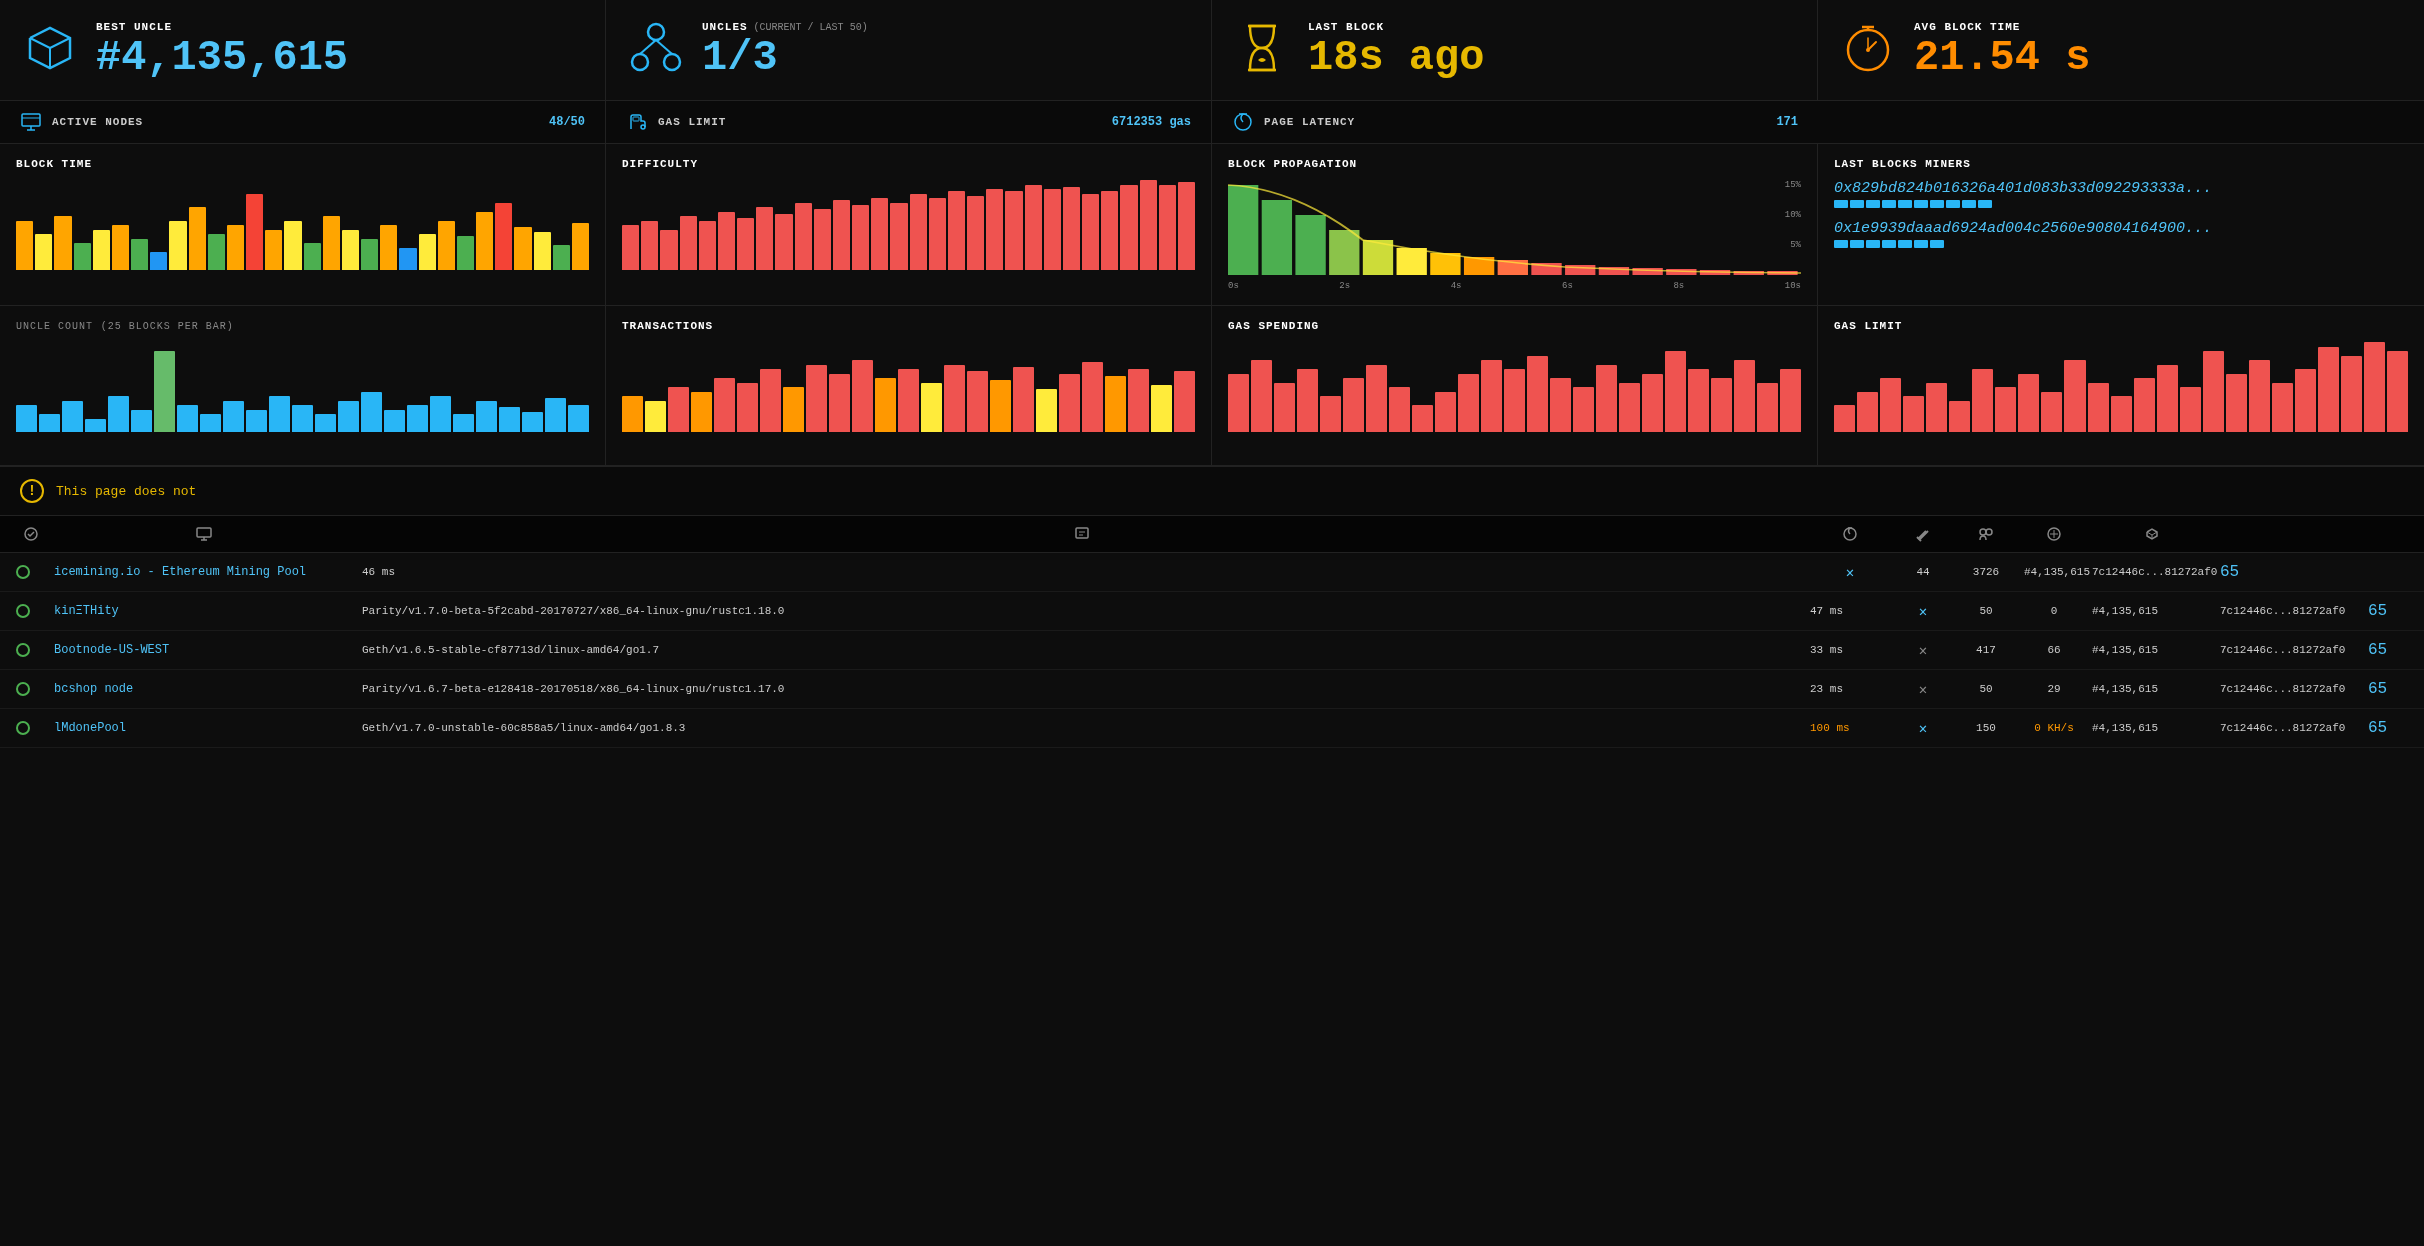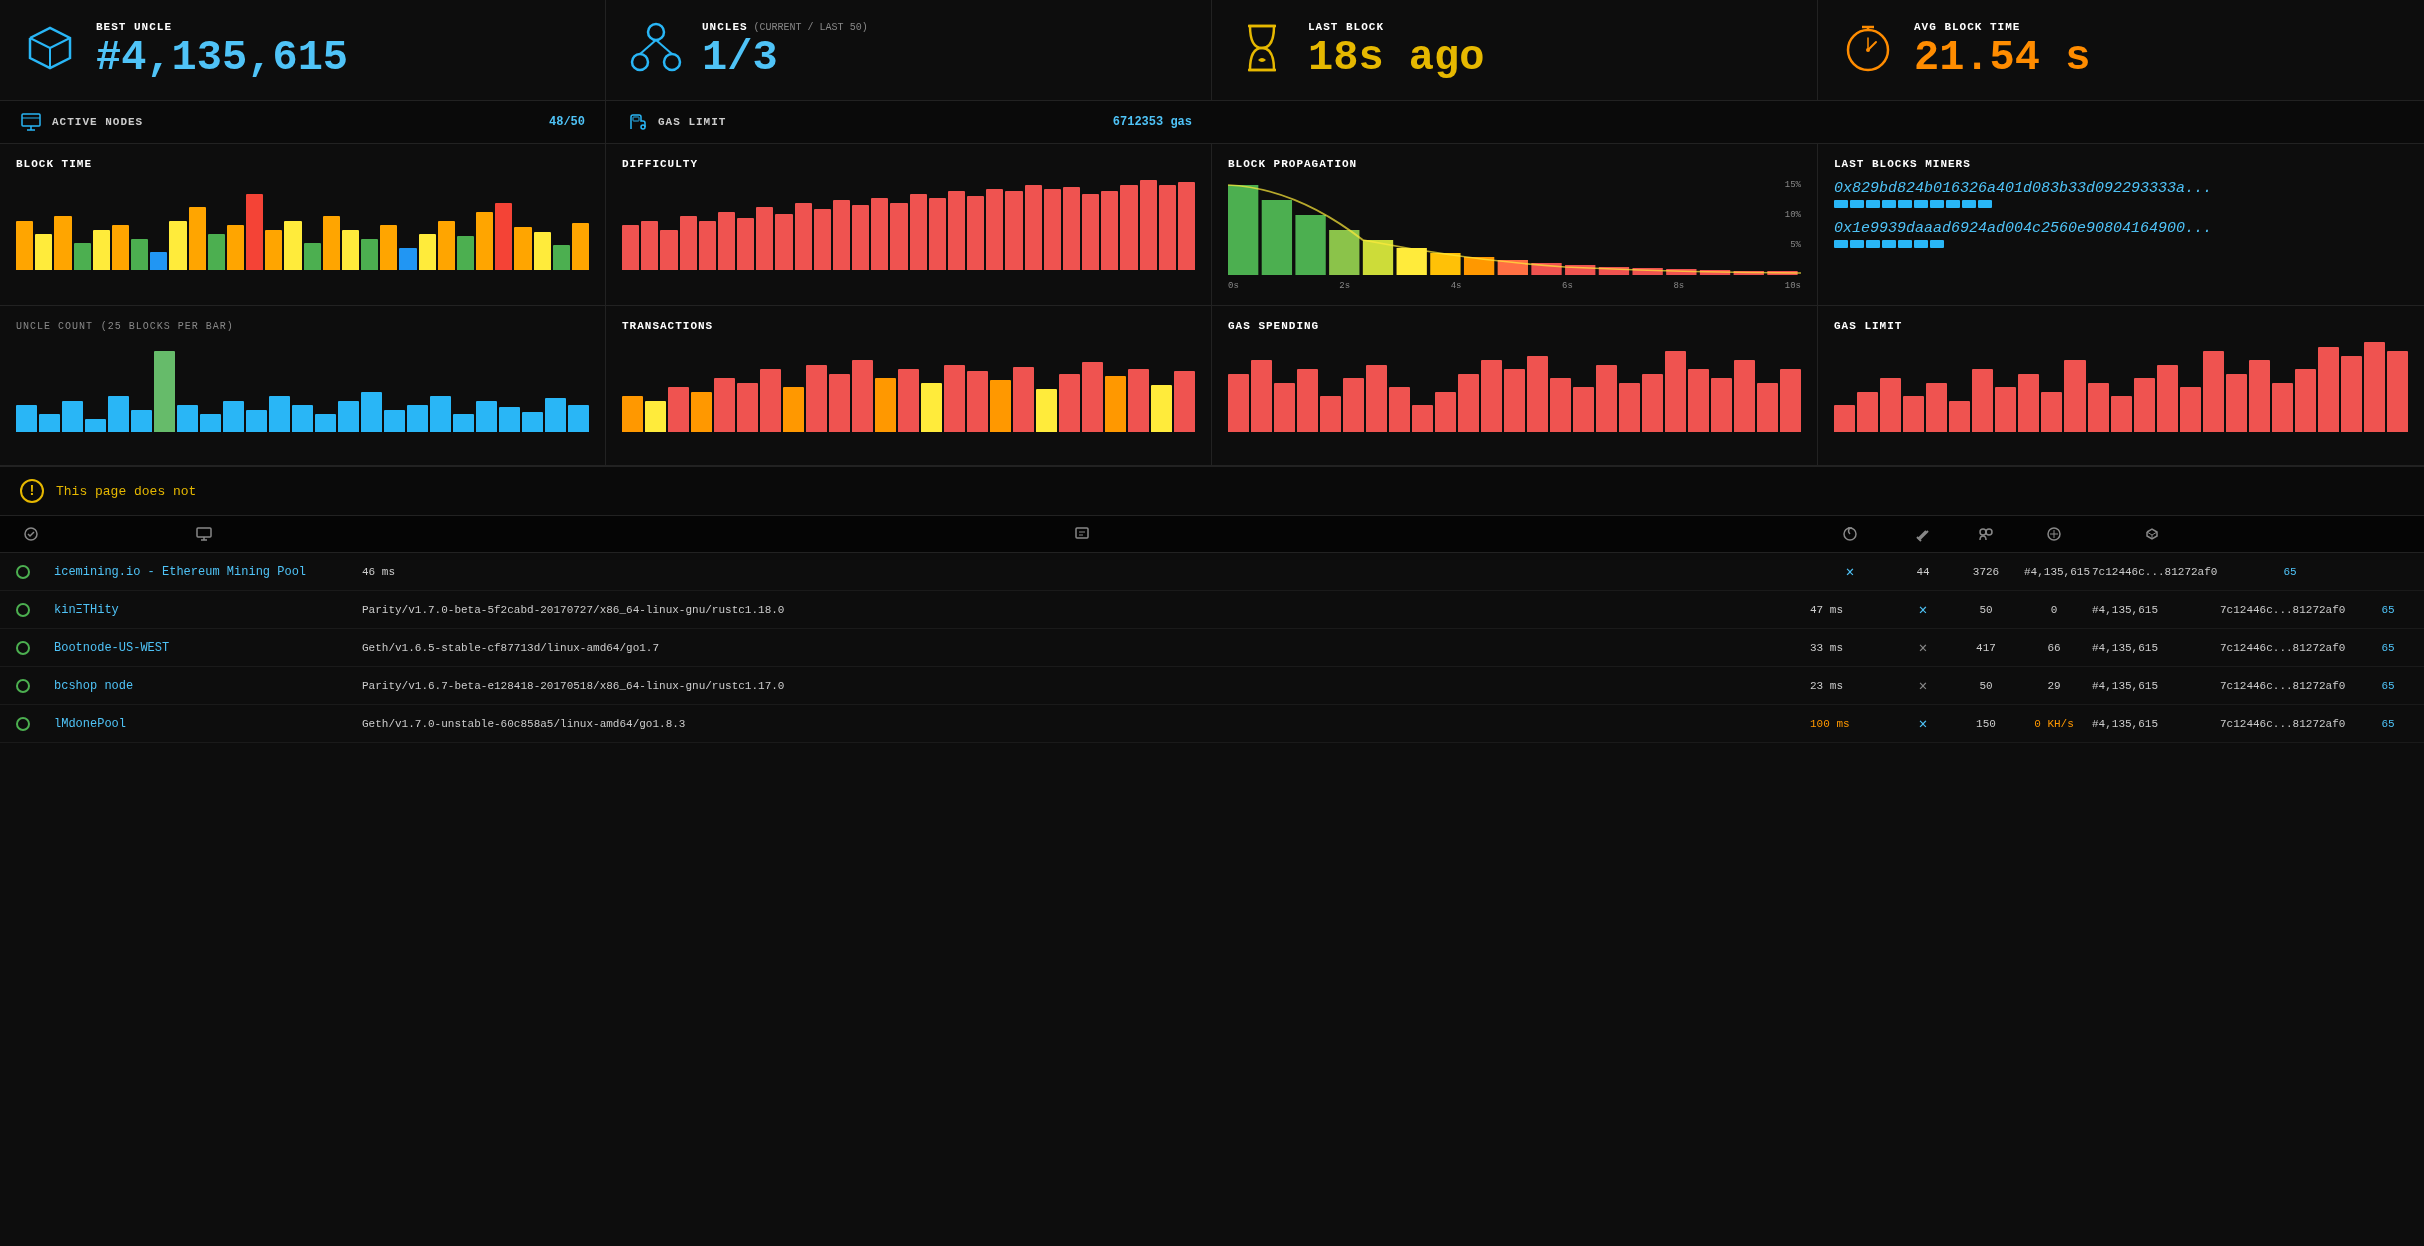--- a/index.html
+++ b/index.html
@@ -256,22 +256,22 @@
     .node-block {
       color: #ccc;
       font-size: 11px;
     }
     .node-hash {
       color: #ccc;
       font-size: 11px;
     }
     .node-num {
       color: #4fc3f7;
-      font-size: 11px;
-      text-align: center;
+      font-size: 16px;
+      text-align: left;
     }
     .mining-icon {
       color: #888;
       font-size: 14px;
       text-align: center;
     }
     .mining-icon.active { color: #4fc3f7; }
   </style>
 </head>
 <body>
@@ -358,20 +358,29 @@
     <div class="sec-value">48/50</div>
   </div>
   <div class="sec-stat">
     <svg width="22" height="22" viewBox="0 0 22 22" fill="none">
       <path d="M5,18 L5,6 Q5,4 7,4 L13,4 Q15,4 15,6 L15,10 L17,10 Q19,10 19,12 L19,16" stroke="#29b6f6" stroke-width="1.5" fill="none"></path>
       <circle cx="17" cy="16" r="2" stroke="#29b6f6" stroke-width="1.5" fill="none"></circle>
       <rect x="7" y="6" width="6" height="4" rx="0.5" stroke="#29b6f6" stroke-width="1" fill="none"></rect>
     </svg>
     <div class="sec-label">GAS LIMIT</div>
     <div class="sec-value">6712353 gas</div>
+  </div>
+  <div class="sec-stat">
+    <svg width="22" height="22" viewBox="0 0 22 22" fill="none">
+      <circle cx="11" cy="11" r="8" stroke="#29b6f6" stroke-width="1.5" fill="none"></circle>
+      <path d="M11,3 Q7,7 11,11" stroke="#29b6f6" stroke-width="1.5" fill="none"></path>
+      <line x1="7" y1="3" x2="15" y2="3" stroke="#29b6f6" stroke-width="1.5"></line>
+    </svg>
+    <div class="sec-label">PAGE LATENCY</div>
+    <div class="sec-value">171</div>
   </div>
 </div>
 
 <div class="charts-grid">
 
   <div class="chart-block">
     <div class="chart-title">BLOCK TIME</div>
     <div class="chart-area block-time-bars">
       <div class="bar orange" style="height:55%"></div>
       <div class="bar yellow" style="height:40%"></div>

